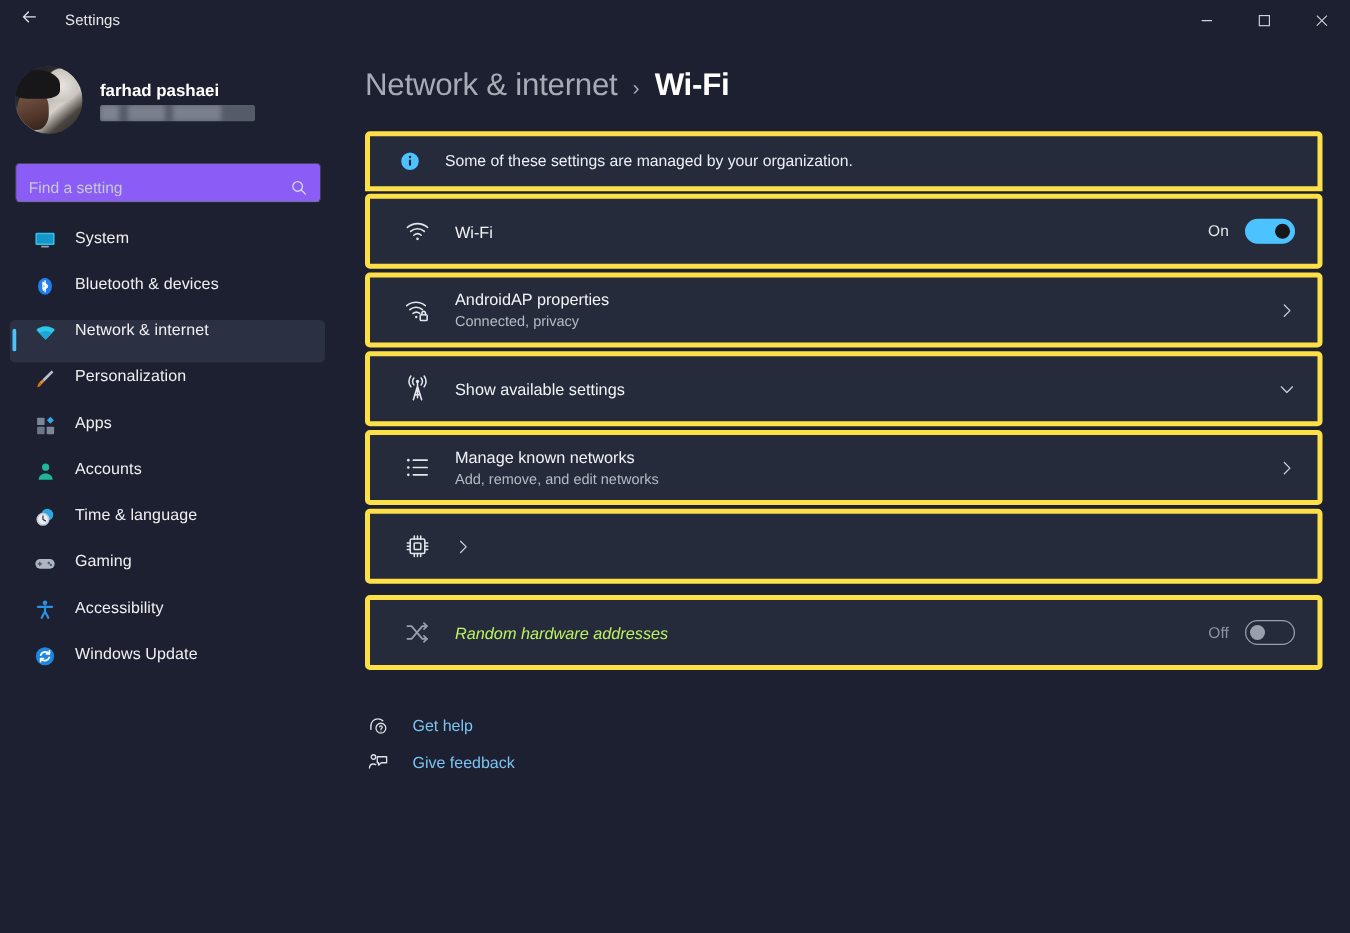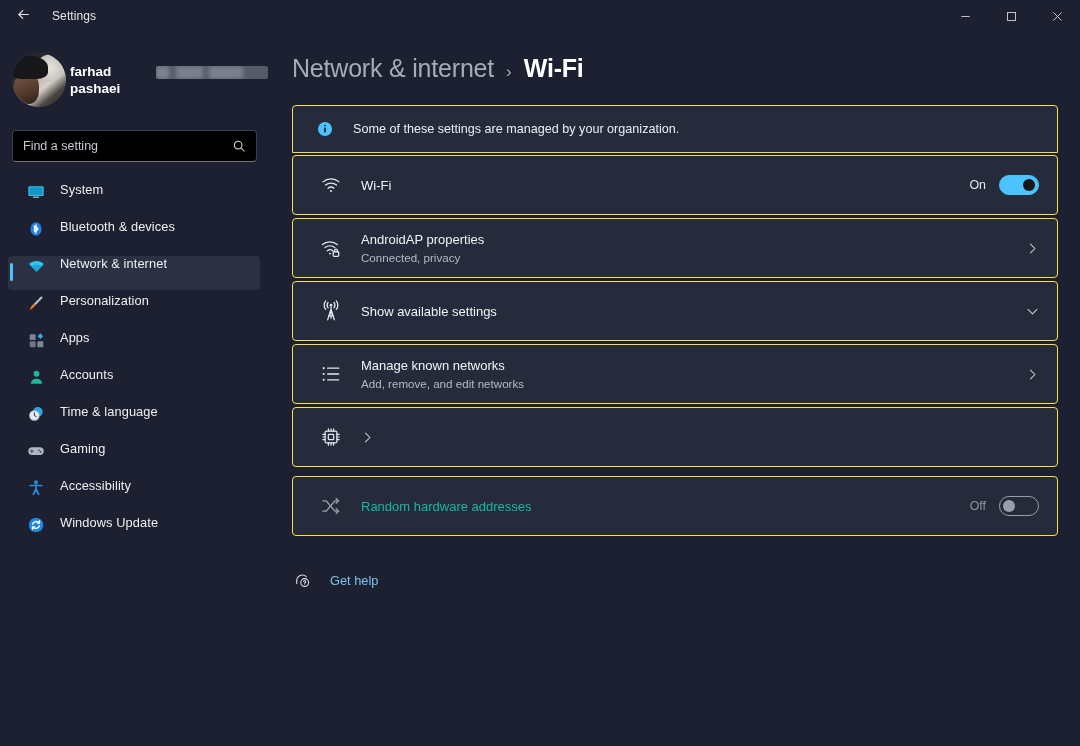--- a/index.html
+++ b/index.html
@@ -96,23 +96,23 @@
     background: linear-gradient(160deg, #7a5b48 0%, #54392c 60%, #2e1f18 100%);
   }
   .avatar .ph-hair {
     position: absolute;
     left: -4%; top: 6%;
     width: 70%; height: 42%;
     border-radius: 50% 50% 30% 30%;
     background: #17171a;
   }
   .profile-text {
-    margin-left: 4px;
-    display: flex;
-    flex-direction: row;
+    margin-left: 14px;
+    display: flex;
+    flex-direction: column;
     justify-content: center;
   }
   .profile-name {
     font-size: 13.5px;
     font-weight: bold;
     color: #ffffff;
     line-height: 17px;
   }
   .profile-mail {
     margin-top: 3px;
@@ -131,27 +131,27 @@
       linear-gradient(90deg, rgba(160,165,178,.55) 0 12%, transparent 12% 18%,
                       rgba(160,165,178,.5) 18% 42%, transparent 42% 47%,
                       rgba(160,165,178,.5) 47% 78%, transparent 78% 100%);
     filter: blur(2px);
   }
 
   .searchbox {
     margin: 18px 0 0 12px;
     width: 245px;
     height: 32px;
-    background: #000000;
+    background: #8b5cf6;
     border: 1px solid #3a4052;
     border-bottom: 1px solid #6f7484;
     border-radius: 4px;
     display: flex;
-    align-items: center;
-    padding: 0 10px;
+    align-items: flex-start;
+    padding: 12px 10px;
     cursor: text;
   }
   .searchbox input {
     flex: 1;
     background: transparent;
     border: none;
     outline: none;
     color: #e8e8ea;
     font-size: 12.5px;
     font-family: "Liberation Sans", sans-serif;
@@ -216,21 +216,21 @@
   .bc-current {
     color: #ffffff;
     font-weight: bold;
     letter-spacing: -0.2px;
   }
 
   .cards { margin: 22px 0 0 24px; width: 766px; }
 
   .card {
     background: #252b3b;
-    border: 1px solid #fde047;
+    border: 4px solid #fde047;
     border-radius: 4px;
     margin-bottom: 3px;
     display: flex;
     align-items: center;
     padding: 0 18px 0 16px;
   }
   .card.banner {
     height: 48px;
     border-radius: 4px 4px 0 0;
     margin-bottom: 2px;
@@ -263,21 +263,21 @@
   .row-title {
     font-size: 13px;
     color: #f2f3f6;
     line-height: 17px;
   }
   .row-sub {
     font-size: 11.6px;
     color: #b6bac5;
     line-height: 15px;
   }
-  .disabled .row-title { color: #14b8a6; }
+  .disabled .row-title { color: #bef264; font-style: italic; }
   .disabled .row-sub { color: #868c99; }
 
   .row-right {
     display: flex;
     align-items: center;
     gap: 13px;
     color: #c9ccd6;
   }
   .toggle-label { font-size: 12.4px; color: #e4e6ec; }
   .disabled .toggle-label { color: #8d93a1; }
@@ -660,16 +660,26 @@
           <svg width="17" height="17" viewBox="0 0 20 20" fill="none" stroke="#dfe1e7" stroke-width="1.25" stroke-linecap="round">
             <path d="M3.2 10.2c0-3.6 2.9-6.6 6.6-6.6 1.8 0 3.4.7 4.6 1.9"></path>
             <path d="M3.2 10.2v3.4"></path>
             <circle cx="12.6" cy="12.4" r="4.6"></circle>
             <path d="M11.4 11.1a1.3 1.3 0 012.5.5c0 .9-1.2 1.1-1.3 1.9"></path>
             <circle cx="12.6" cy="15.1" r="0.6" fill="#dfe1e7" stroke="none"></circle>
           </svg>
         </span>
         <span class="link-text">Get help</span>
       </div>
+      <div class="link-row">
+        <span class="link-ico">
+          <svg width="17" height="17" viewBox="0 0 20 20" fill="none" stroke="#dfe1e7" stroke-width="1.25" stroke-linejoin="round">
+            <circle cx="5.6" cy="5.4" r="2.1"></circle>
+            <path d="M1.8 16.2c0-2.6 1.7-4.2 3.8-4.2 1 0 1.9.4 2.6 1"></path>
+            <path d="M9.2 5.2h8.8v5.6h-5l-2.6 2.3v-2.3h-1.2V5.2z"></path>
+          </svg>
+        </span>
+        <span class="link-text">Give feedback</span>
+      </div>
     </div>
 
   </div>
 </div>
 
 </body></html>

